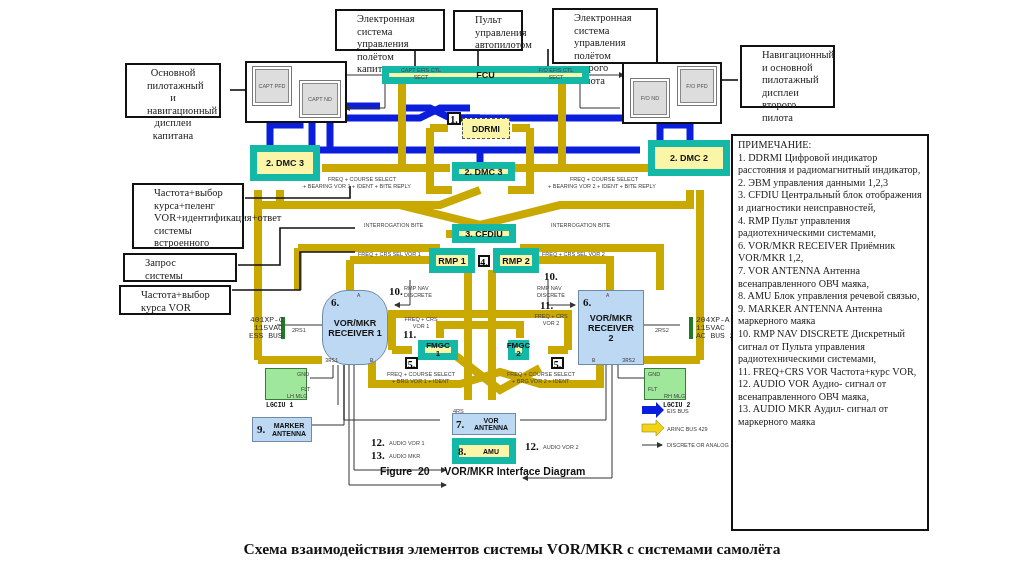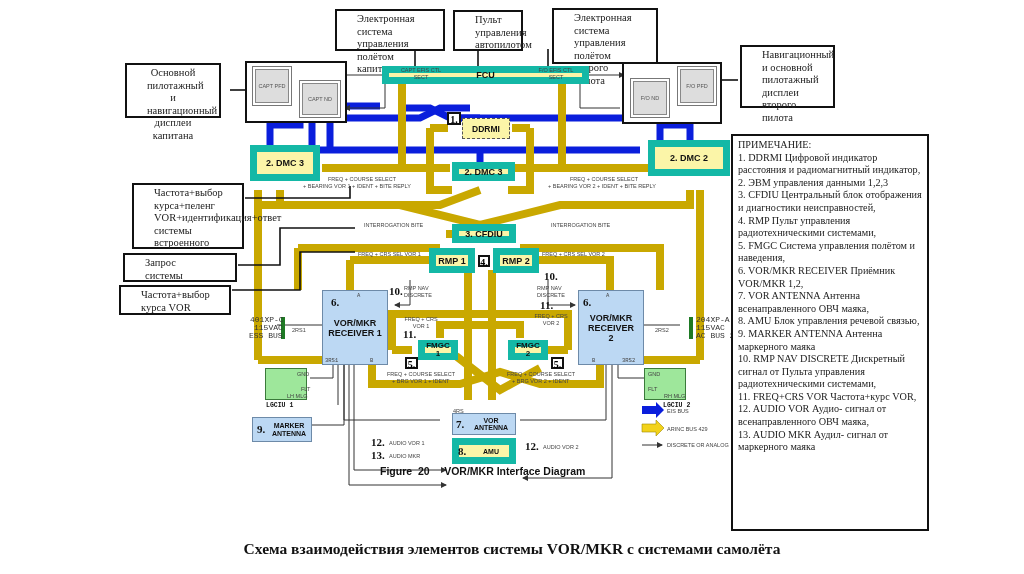--- a/index.html
+++ b/index.html
@@ -173,21 +173,21 @@
 </div>
 <div class="numbox" style="left:478px;top:255px;width:12px;height:12px;">4.</div>
 <div class="blk yel" style="left:493px;top:248px;width:46px;height:25px;font-size:9px;">
   <span>RMP 2</span>
 </div>
 <div class="num" style="left:544px;top:270px;">10.</div>
 <div class="num" style="left:389px;top:285px;">10.</div>
 <div class="tiny" style="left:404px;top:285px;width:30px;white-space:normal;">RMP NAV DISCRETE</div>
 <div class="tiny" style="left:537px;top:285px;width:30px;white-space:normal;">RMP NAV DISCRETE</div>
 
-<div class="blk blue" style="left:322px;top:290px;width:66px;height:75px;font-size:9px;line-height:10px;padding:0 4px;">
+<div class="blk blue" style="left:322px;top:290px;width:66px;height:75px;font-size:9px;line-height:10px;padding:0 4px;border-radius:25px;">
   <span>VOR/MKR RECEIVER 1</span>
 </div>
 <div class="num" style="left:331px;top:296px;">6.</div>
 <div class="lbl" style="left:357px;top:292px;font-size:5.5px;">A</div>
 <div class="lbl" style="left:325px;top:357px;font-size:5.5px;">3RS1</div>
 <div class="lbl" style="left:370px;top:357px;font-size:5.5px;">B</div>
 
 <div class="blk blue" style="left:578px;top:290px;width:66px;height:75px;font-size:9px;line-height:10px;padding:0 8px;">
   <span>VOR/MKR RECEIVER 2</span>
 </div>
@@ -206,21 +206,21 @@
 <div class="tiny" style="left:655px;top:327px;">2RS2</div>
 
 <div class="num" style="left:540px;top:299px;">11.</div>
 <div class="tiny" style="left:404px;top:316px;width:34px;white-space:normal;text-align:center;">FREQ + CRS VOR 1</div>
 <div class="tiny" style="left:534px;top:313px;width:34px;white-space:normal;text-align:center;">FREQ + CRS VOR 2</div>
 <div class="num" style="left:403px;top:328px;">11.</div>
 <div class="blk yel" style="left:418px;top:340px;width:40px;height:20px;font-size:8px;line-height:8px;">
   <span>FMGC 1</span>
 </div>
 <div class="numbox" style="left:405px;top:357px;width:13px;height:12px;">5.</div>
-<div class="blk yel" style="left:508px;top:340px;width:40px;height:20px;font-size:8px;line-height:8px;">
+<div class="blk yel" style="left:508px;top:340px;width:21px;height:20px;font-size:8px;line-height:8px;">
   <span>FMGC 2</span>
 </div>
 <div class="numbox" style="left:551px;top:357px;width:13px;height:12px;">5.</div>
 <div class="tiny" style="left:387px;top:371px;">FREQ + COURSE SELECT</div>
 <div class="tiny" style="left:392px;top:378px;">+ BRG VOR 1 + IDENT</div>
 <div class="tiny" style="left:507px;top:371px;">FREQ + COURSE SELECT</div>
 <div class="tiny" style="left:512px;top:378px;">+ BRG VOR 2 + IDENT</div>
 
 <div class="blk green" style="left:265px;top:368px;width:42px;height:32px;"></div>
 <div class="tiny" style="left:297px;top:371px;">GND</div>
@@ -258,21 +258,20 @@
 <div class="tiny" style="left:667px;top:442px;">DISCRETE OR ANALOG</div>
 
 <div id="figtitle">Figure  20     VOR/MKR Interface Diagram</div>
 
 <div id="notes">
   <span class="nt">ПРИМЕЧАНИЕ:</span>
   <span class="nt">1. DDRMI Цифровой индикатор расстояния и радиомагнитный индикатор,</span>
   <span class="nt">2. ЭВМ управления данными 1,2,3</span>
   <span class="nt">3. CFDIU Центральный блок отображения и диагностики неисправностей,</span>
   <span class="nt">4. RMP Пульт управления радиотехническими системами,</span>
-  <span class="nt">5. FMGC Система управления полётом и наведения,</span>
   <span class="nt">6. VOR/MKR RECEIVER Приёмник VOR/MKR 1,2,</span>
   <span class="nt">7. VOR ANTENNA Антенна всенаправленного ОВЧ маяка,</span>
   <span class="nt">8. AMU Блок управления речевой связью,</span>
   <span class="nt">9. MARKER ANTENNA Антенна маркерного маяка</span>
   <span class="nt">10. RMP NAV DISCRETE Дискретный сигнал от Пульта управления радиотехническими системами,</span>
   <span class="nt">11. FREQ+CRS VOR Частота+курс VOR,</span>
   <span class="nt">12. AUDIO VOR Аудио- сигнал от всенаправленного ОВЧ маяка,</span>
   <span class="nt">13. AUDIO MKR Аудил- сигнал от маркерного маяка</span>
 </div>
 

